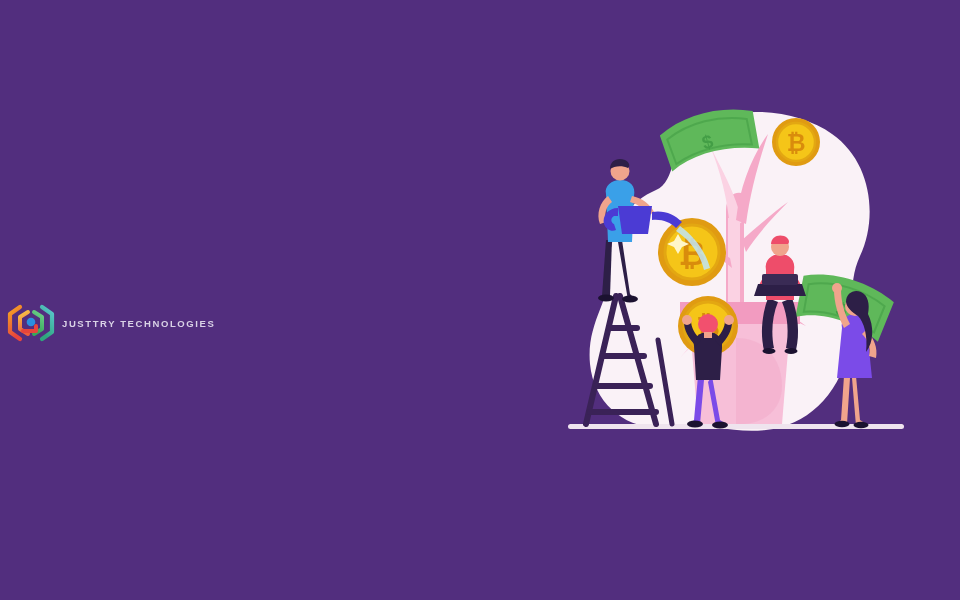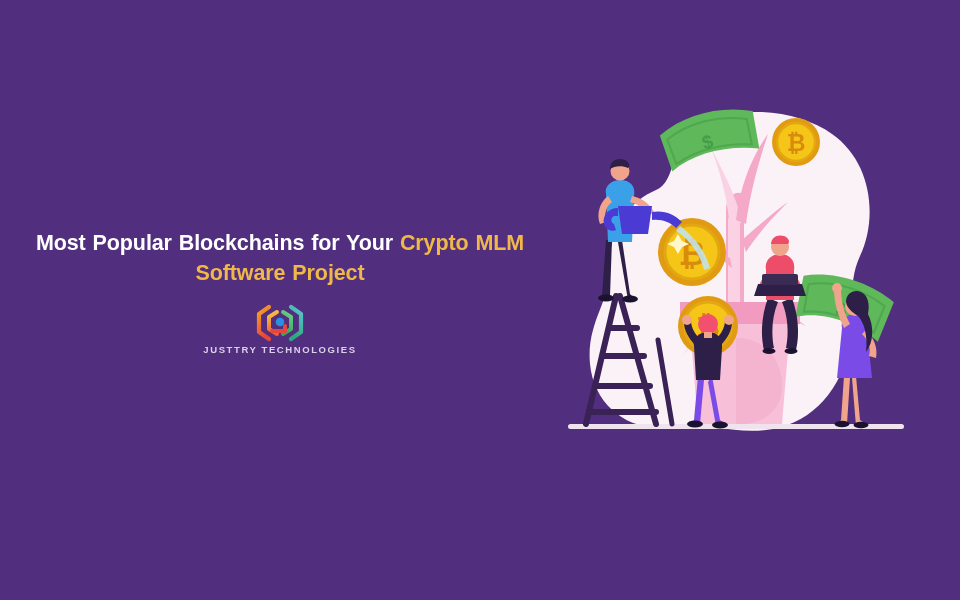--- a/index.html
+++ b/index.html
@@ -25,21 +25,21 @@
     font-size:21.5px;line-height:30px;
     font-weight:bold;letter-spacing:-0.1px;
     color:#FFFFFF;
     word-spacing:1px;
   }
   #headline .accent{color:#F0B849;}
 
   
   #logo-wrap{
     position:absolute;left:0;top:303px;width:560px;
-    display:flex;flex-direction:column;align-items:center;
+    display:flex;flex-direction:row;align-items:center;
   }
   #logo-mark{display:block;}
   #logo-word{
     margin-top:1px;
     font-size:9.5px;font-weight:bold;letter-spacing:1.6px;
     color:#D9D2E6;
     height:12px;overflow:hidden;line-height:12px;
     white-space:nowrap;
   }
 
@@ -47,23 +47,20 @@
   #illustration{
     position:absolute;left:560px;top:90px;
     width:360px;height:360px;
   }
 </style>
 </head>
 <body>
 
 <div id="banner">
 
-  <div id="text-block">
-    <h1 id="headline"><span>Most Popular Blockchains for Your </span><span class="accent">Crypto MLM Software Project</span></h1>
-  </div>
 
   <div id="logo-wrap">
     <svg id="logo-mark" width="62" height="40" viewBox="0 0 62 40">
       <defs>
         <linearGradient id="gL" x1="0" y1="0" x2="0.3" y2="1">
           <stop offset="0%" stop-color="#F5A623"></stop>
             <stop offset="100%" stop-color="#E8453C"></stop>
         </linearGradient>
         <linearGradient id="gIL" x1="0" y1="0" x2="0.2" y2="1">
           <stop offset="0%" stop-color="#F7C948"></stop>

